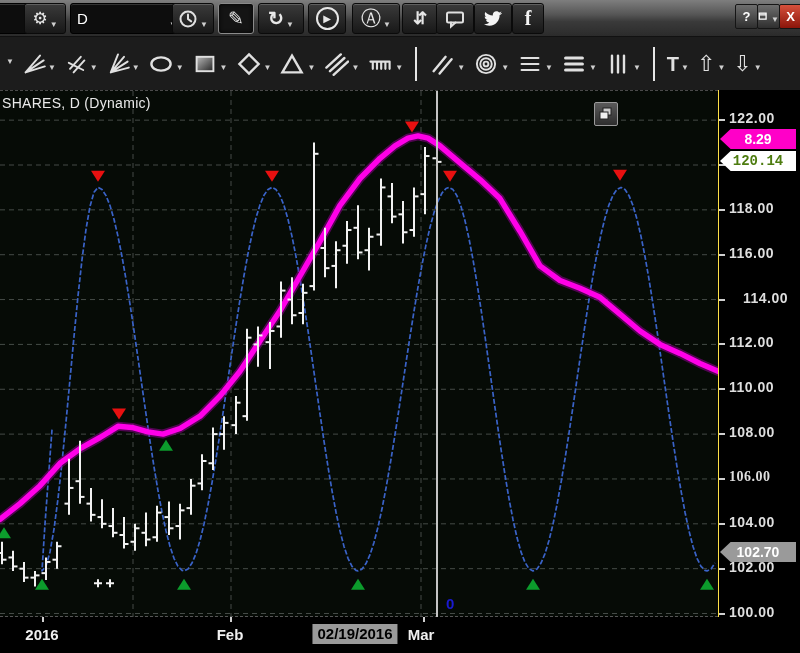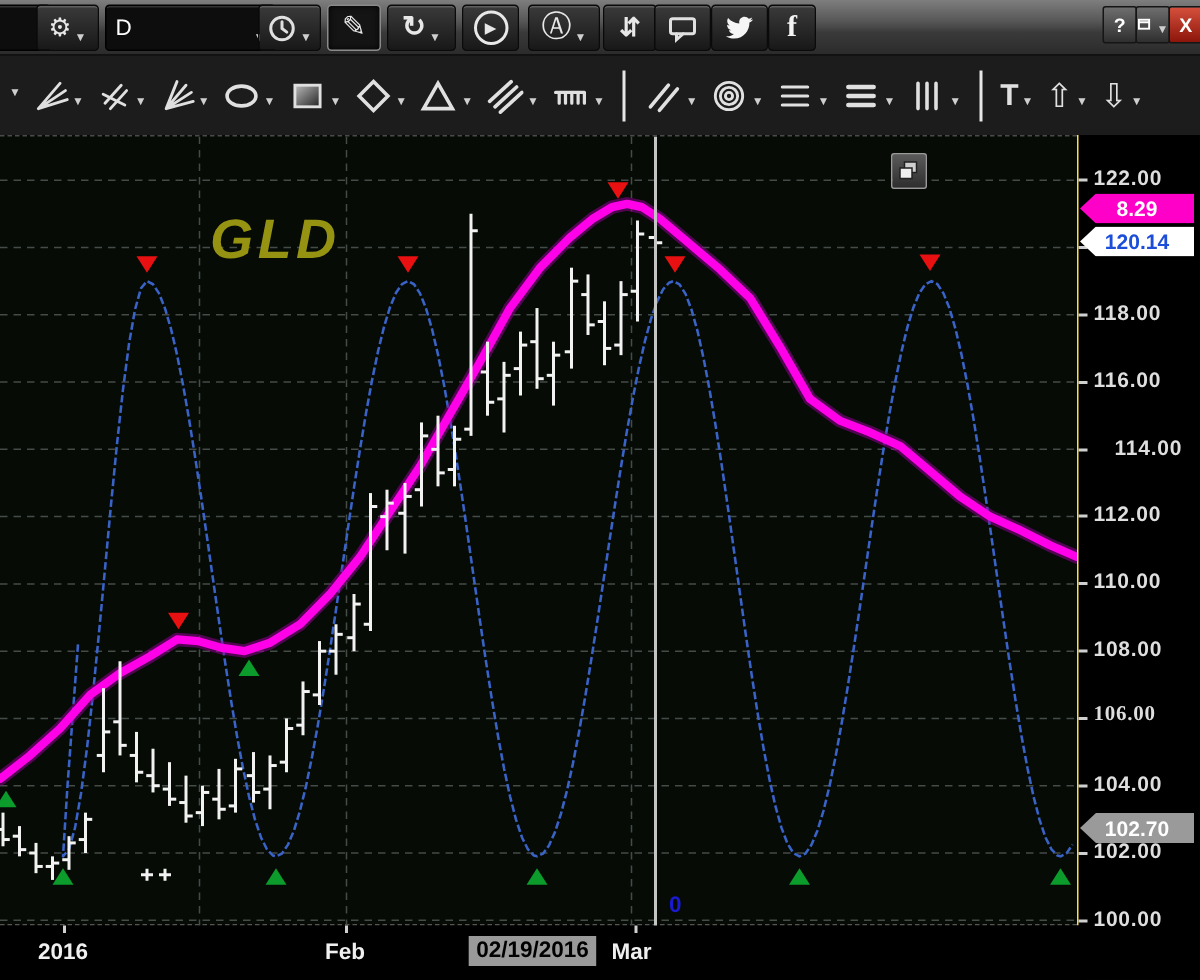--- a/index.html
+++ b/index.html
@@ -441,21 +441,21 @@
         <polygon points="613,78.70212765957447 627,78.70212765957447 620,89.70212765957447" fill="#e81010"></polygon>
         <polygon points="-3,447.1765957446809 11,447.1765957446809 4,436.1765957446809" fill="#0c9c2c"></polygon>
         <polygon points="35,498.75531914893617 49,498.75531914893617 42,487.75531914893617" fill="#0c9c2c"></polygon>
         <polygon points="159,359.7170212765957 173,359.7170212765957 166,348.7170212765957" fill="#0c9c2c"></polygon>
         <polygon points="177,498.75531914893617 191,498.75531914893617 184,487.75531914893617" fill="#0c9c2c"></polygon>
         <polygon points="351,498.75531914893617 365,498.75531914893617 358,487.75531914893617" fill="#0c9c2c"></polygon>
         <polygon points="526,498.75531914893617 540,498.75531914893617 533,487.75531914893617" fill="#0c9c2c"></polygon>
         <polygon points="700,498.75531914893617 714,498.75531914893617 707,487.75531914893617" fill="#0c9c2c"></polygon>
         <line x1="437" y1="0" x2="437" y2="527" stroke="#c4c4c4" stroke-width="2"></line>
       </svg>
-    <div id="watermark">GLD</div>
+    <div id="chart-title">SHARES, D (Dynamic)</div>
     <div id="cursor-char">0</div>
     <div id="corner-btn">
       <svg width="14" height="14" viewBox="0 0 14 14">
         <rect x="4" y="1" width="8" height="7" fill="#cfcfcf" stroke="#222"></rect>
         <rect x="1" y="5" width="8" height="7" fill="#efefef" stroke="#222"></rect>
       </svg>
     </div>
   </div>
   <div id="price-axis">
       <div class="ptick" style="top: 29px;"></div>
@@ -475,21 +475,21 @@
       <div class="plabel" style="top: 155px;">116.00</div>
       <div class="plabel" style="top: 200px; margin-left: 14px;">114.00</div>
       <div class="plabel" style="top: 244px;">112.00</div>
       <div class="plabel" style="top: 289px;">110.00</div>
       <div class="plabel" style="top: 334px;">108.00</div>
       <div class="plabel" style="top: 379px; font-family: Liberation Serif, serif;">106.00</div>
       <div class="plabel" style="top: 424px;">104.00</div>
       <div class="plabel" style="top: 469px;">102.00</div>
       <div class="plabel" style="top: 514px;">100.00</div>
       <div class="ptag" style="top: 39px; background: rgb(255, 0, 200); color: rgb(255, 255, 255);">8.29</div>
-      <div class="ptag" style="top: 61px; background: rgb(255, 255, 255); color: #1d4ed8;">120.14</div>
+      <div class="ptag" style="top: 61px; background: rgb(255, 255, 255); color: #4d7c0f; font-family: Liberation Mono, monospace;">120.14</div>
       <div class="ptag" style="top: 452px; background: rgb(154, 154, 154); color: rgb(255, 255, 255);">102.70</div>
     </div>
   <div id="time-axis">
       <div class="ttick" style="left: 42px;"></div>
       <div class="ttick" style="left: 230px;"></div>
       <div class="ttick" style="left: 423px;"></div>
       <div class="tlabel" style="left: 42px; transform: translateX(-50%);">2016</div>
       <div class="tlabel" style="left: 230px; transform: translateX(-50%);">Feb</div>
       <div class="tlabel" style="left: 421px; transform: translateX(-50%);">Mar</div>
       <div class="ttag" style="left: 355px; transform: translateX(-50%);">02/19/2016</div>

